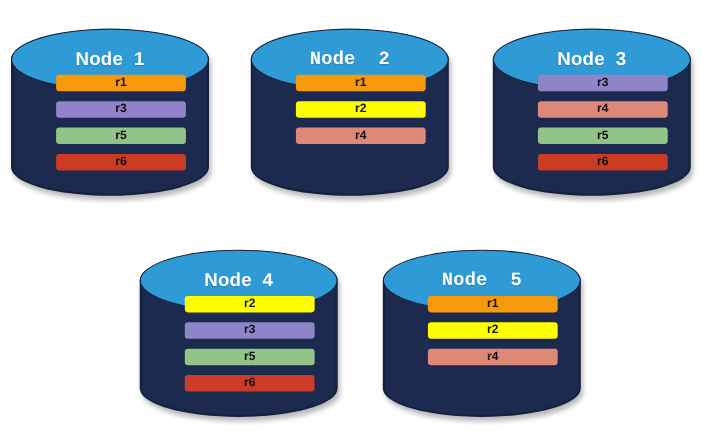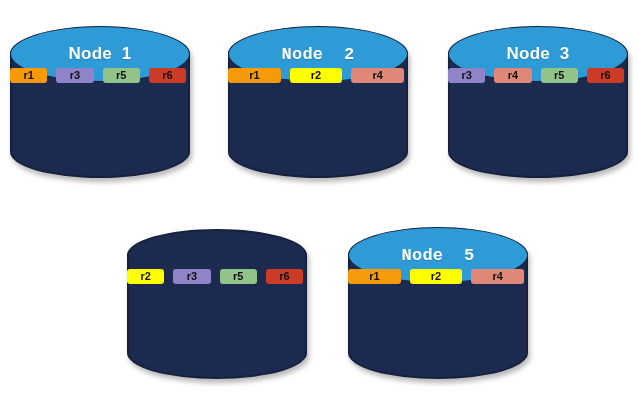--- a/index.html
+++ b/index.html
@@ -65,24 +65,24 @@
     white-space: pre;
     text-shadow: 0 1px 1px rgba(0,0,0,0.18);
     user-select: none;
   }
 
   
   .shard-stack {
     position: absolute;
     left: 0;
     top: 56px;
-    width: 176px;
+    width: 200px;
     z-index: 4;
     display: flex;
-    flex-direction: row;
+    flex-direction: column;
     align-items: center;
     gap: 9px;
     padding-top: 6px;
     box-sizing: border-box;
   }
 
   .shard {
     width: 118px;
     height: 15px;
     border-radius: 3px;
@@ -156,20 +156,23 @@
         <div class="shard" style="background: rgb(146, 196, 138);">
           <span class="shard-label" style="color: rgb(17, 17, 17);">r5</span>
         </div>
         <div class="shard" style="background: rgb(204, 59, 38);">
           <span class="shard-label" style="color: rgb(17, 17, 17);">r6</span>
         </div>
       </div>
     </div>
     <div class="node" style="left: 127px; top: 207px;">
       <div class="cyl-body" style="background: rgb(27, 42, 78); border-color: rgb(21, 33, 61);"></div>
+      <div class="cyl-top" style="background: rgb(46, 155, 214); border-color: rgb(21, 33, 61);">
+        <span class="node-label" style="color: rgb(255, 255, 255);">Node  4</span>
+      </div>
       <div class="shard-stack">
         <div class="shard" style="background: rgb(255, 255, 0);">
           <span class="shard-label" style="color: rgb(17, 17, 17);">r2</span>
         </div>
         <div class="shard" style="background: rgb(144, 132, 200);">
           <span class="shard-label" style="color: rgb(17, 17, 17);">r3</span>
         </div>
         <div class="shard" style="background: rgb(146, 196, 138);">
           <span class="shard-label" style="color: rgb(17, 17, 17);">r5</span>
         </div>

